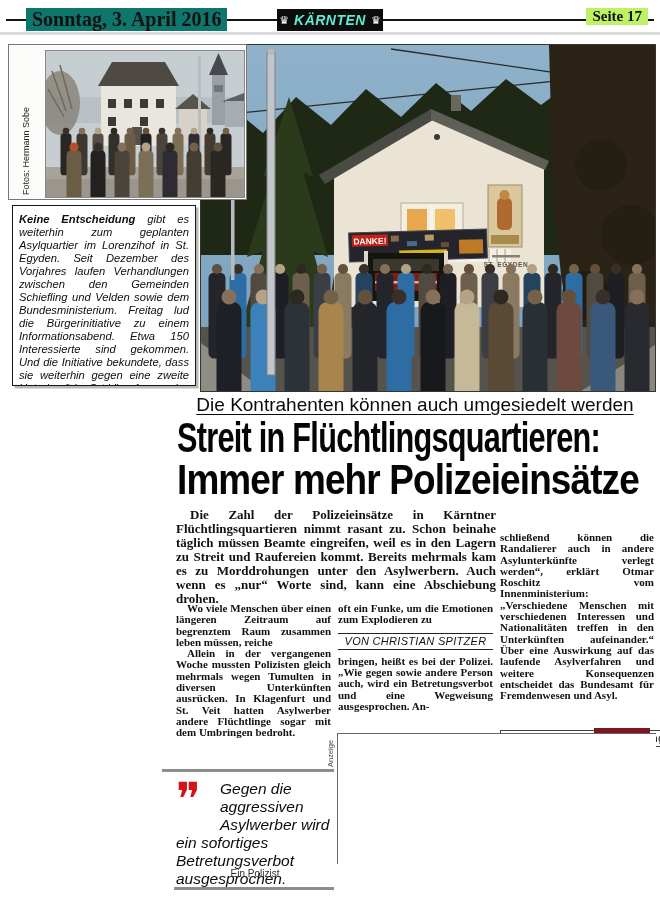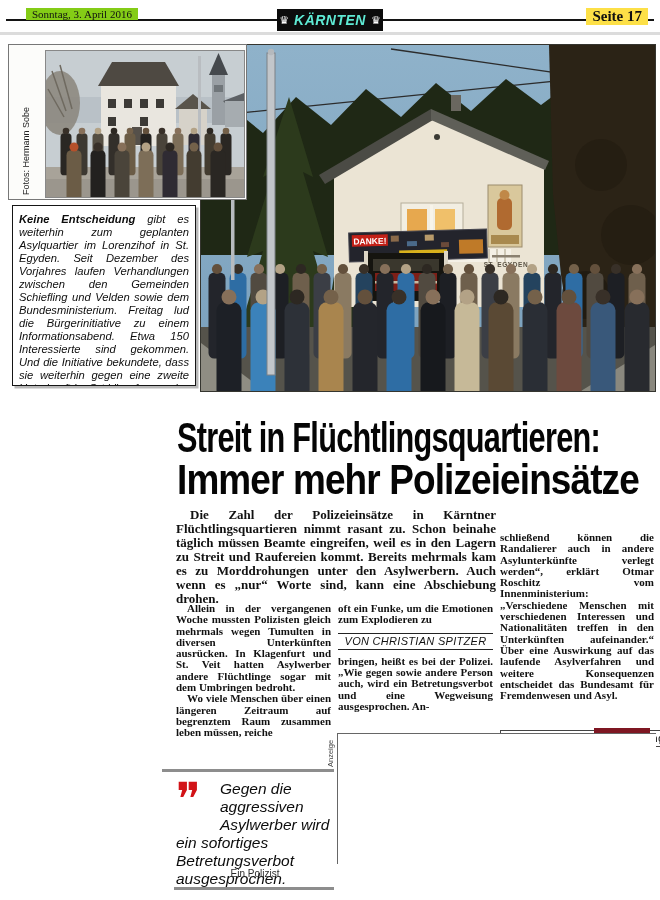--- a/index.html
+++ b/index.html
@@ -1,22 +1,22 @@
 <!DOCTYPE html>
 <html><head>
 <meta charset="utf-8">
 <style>
   html,body{margin:0;padding:0;background:#e9e9e9;}
   .page{position:relative;width:660px;height:900px;background:#ffffff;overflow:hidden;
         font-family:"Liberation Serif",serif;color:#111;}
   
   .hdr-rule{position:absolute;left:6px;top:19px;width:648px;height:2px;background:#141414;}
   .hdr-sub{position:absolute;left:0;top:32px;width:660px;height:3px;background:#dcdcdc;}
-  .hdr-date{position:absolute;left:26px;top:8px;font-size:11px;font-weight:normal;background:#84cc16;padding:0 6px;}
-  .hdr-page{position:absolute;right:12px;top:8px;font-size:15px;font-weight:bold;background:#fde047;padding:0 6px;}
+  .hdr-date{position:absolute;left:26px;top:8px;font-size:20px;font-weight:bold;background:#0f766e;padding:0 6px;}
+  .hdr-page{position:absolute;right:12px;top:8px;font-size:15px;font-weight:bold;background:#bef264;padding:0 6px;}
   .hdr-badge{position:absolute;left:277px;top:9px;width:106px;height:22px;background:#0c0c0c;
              display:flex;align-items:center;justify-content:center;gap:5px;}
   .hdr-badge .sec{color:#5eead4;font-family:"Liberation Sans",sans-serif;font-style:italic;
                   font-weight:bold;font-size:14px;letter-spacing:.5px;}
   .hdr-badge .crown{color:#fff;font-size:11px;line-height:1;}
   
   .mainphoto{position:absolute;left:200px;top:44px;width:454px;height:346px;border:1px solid #35352f;}
   .inset{position:absolute;left:8px;top:44px;width:239px;height:156px;background:#fcfcfa;
          border:1px solid #777;box-sizing:border-box;}
   .inset svg{position:absolute;left:36px;top:5px;border:1px solid #888;}
@@ -296,27 +296,28 @@
           <rect x="164.5" y="99.15" width="15" height="52" rx="5" fill="#2a2723"></rect>
           <circle cx="172" cy="96" r="4.5" fill="#63503c"></circle>
         </g>
     </svg>
   </div>
 
   <div class="capbox">
     <p><b>Keine Entscheidung</b><span> gibt es weiterhin zum geplanten Asylquartier im Lorenzihof in St. Egyden. Seit Dezember des Vorjahres laufen Verhandlungen zwischen den Gemeinden Schiefling und Velden sowie dem Bundesministerium. Freitag lud die Bürgerinitiative zu einem Informationsabend. Etwa 150 Interessierte sind gekommen. Und die Initiative bekundete, dass sie weiterhin gegen eine zweite Unterkunft im Ort kämpfen werde.</span></p>
   </div>
 
+  <div class="kicker">Die Kontrahenten können auch umgesiedelt werden</div>
   <div class="hl hl1">Streit in Flüchtlingsquartieren:</div>
   <div class="hl hl2">Immer mehr Polizeieinsätze</div>
   <p class="lead">Die Zahl der Polizeieinsätze in Kärntner Flüchtlingsquartieren nimmt rasant zu. Schon beinahe täglich müssen Beamte eingreifen, weil es in den Lagern zu Streit und Raufereien kommt. Bereits mehrmals kam es zu Morddrohungen unter den Asylwerbern. Auch wenn es „nur“ Worte sind, kann eine Abschiebung drohen.</p>
 
   <div class="bodycol col1">
+    <p>Wo viele Menschen über einen längeren Zeitraum auf begrenztem Raum zusammen leben müssen, reiche</p>
     <p>Allein in der vergangenen Woche mussten Polizisten gleich mehrmals wegen Tumulten in diversen Unterkünften ausrücken. In Klagenfurt und St. Veit hatten Asylwerber andere Flüchtlinge sogar mit dem Umbringen bedroht.</p>
-    <p>Wo viele Menschen über einen längeren Zeitraum auf begrenztem Raum zusammen leben müssen, reiche</p>
   </div>
 
   <div class="bodycol col2">
     <p style="text-indent:0">oft ein Funke, um die Emotionen zum Explodieren zu</p>
     <div class="byline">VON CHRISTIAN SPITZER</div>
     <p style="text-indent:0">bringen, heißt es bei der Polizei. „Wie gegen sowie andere Person auch, wird ein Betretungsverbot und eine Wegweisung ausgesprochen. An-</p>
   </div>
 
   <div class="bodycol col3">
     <div class="txt">

